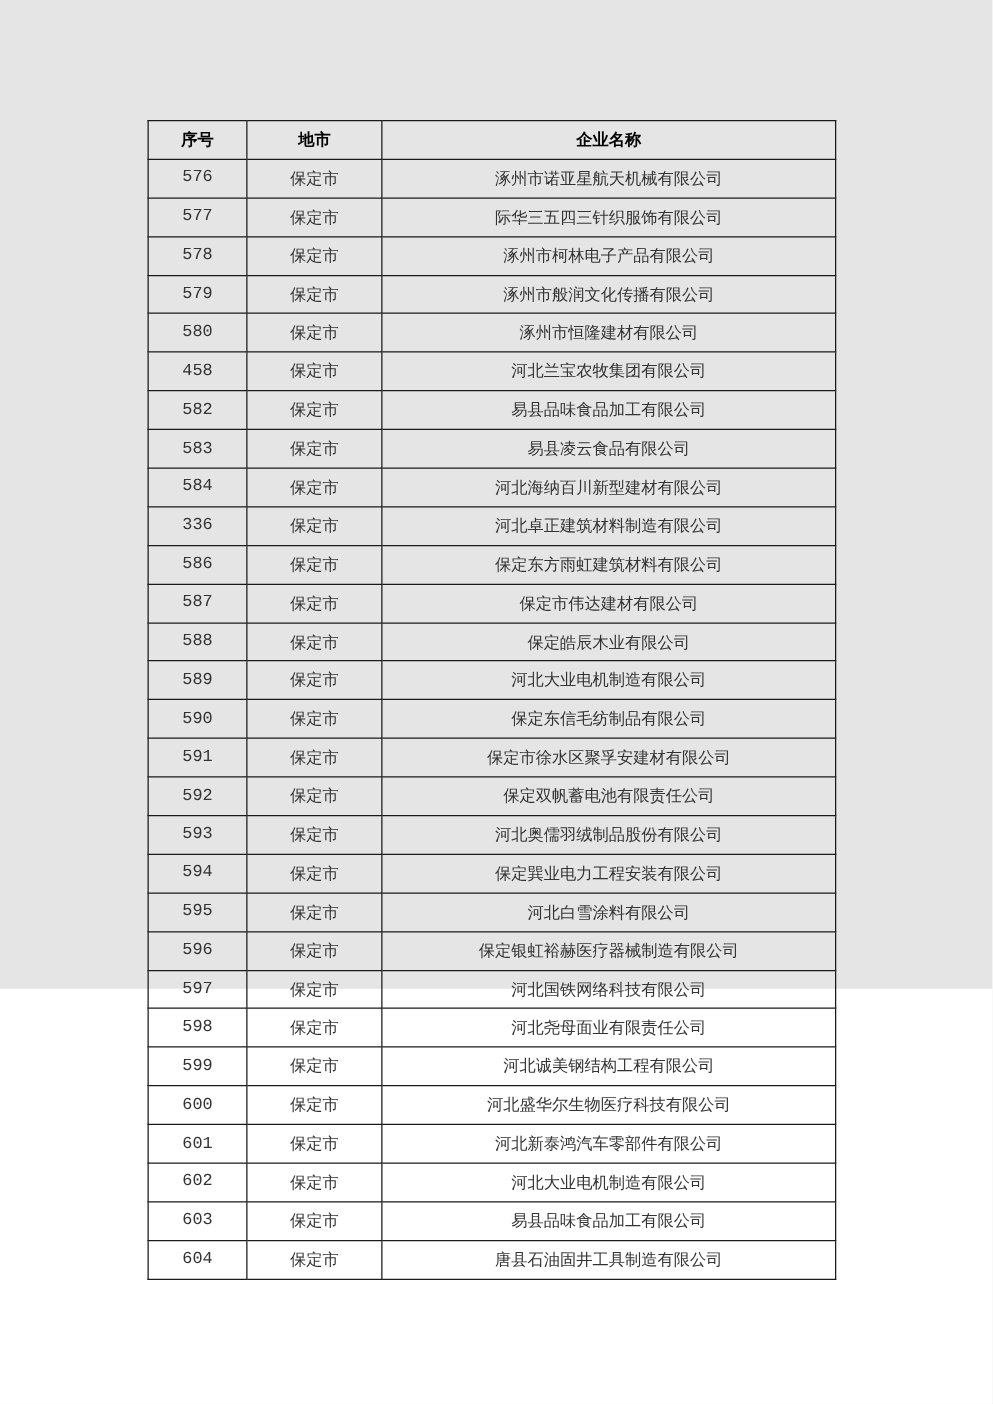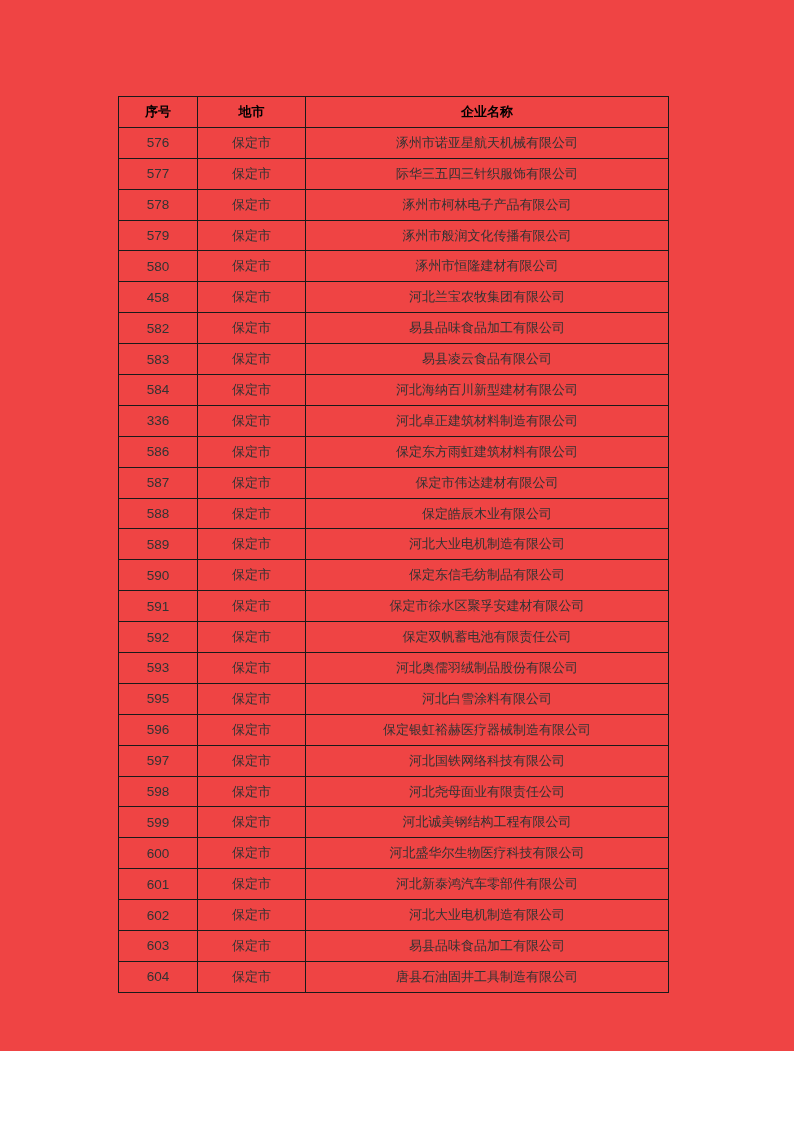--- a/index.html
+++ b/index.html
@@ -1,29 +1,29 @@
 <!DOCTYPE html>
 <html><head>
 <meta charset="utf-8">
 <style>
   html, body { margin: 0; padding: 0; background: #ffffff; }
   body { width: 794px; height: 1123px; position: relative; overflow: hidden;
          font-family: "DejaVu Serif", "Liberation Serif", serif; color: #222; }
-  .page { position: absolute; left: 0; top: 0; width: 794px; height: 1051px; background: #ef4444; }
+  .page { position: absolute; left: 0; top: 0; width: 794px; height: 791px; background: #e5e5e5; }
   table.list { position: absolute; left: 118px; top: 96px; width: 550px;
                border-collapse: collapse; table-layout: fixed; }
   table.list col.c1 { width: 79px; }
   table.list col.c2 { width: 108px; }
   table.list col.c3 { width: 363px; }
   table.list th, table.list td { border: 1px solid #1a1a1a; height: 29.9px; padding: 0;
                text-align: center; vertical-align: middle; white-space: nowrap; }
   table.list th { font-family: "DejaVu Sans", "Liberation Sans", sans-serif; font-weight: bold;
                   font-size: 13px; color: #000; }
   table.list td { font-size: 13px; color: #333; }
-  table.list td.num { font-family: Liberation Sans, sans-serif; font-size: 13.5px; }
+  table.list td.num { font-family: Liberation Mono, monospace; font-size: 13.5px; }
 </style>
 </head>
 <body>
 
 <div class="page">
   <table class="list">
     <colgroup>
         <col class="c1">
         <col class="c2">
         <col class="c3">
@@ -120,20 +120,25 @@
           <td class="num">592</td>
           <td>保定市</td>
           <td>保定双帆蓄电池有限责任公司</td>
         </tr>
         <tr>
           <td class="num">593</td>
           <td>保定市</td>
           <td>河北奥儒羽绒制品股份有限公司</td>
         </tr>
         <tr>
+          <td class="num">594</td>
+          <td>保定市</td>
+          <td>保定巽业电力工程安装有限公司</td>
+        </tr>
+        <tr>
           <td class="num">595</td>
           <td>保定市</td>
           <td>河北白雪涂料有限公司</td>
         </tr>
         <tr>
           <td class="num">596</td>
           <td>保定市</td>
           <td>保定银虹裕赫医疗器械制造有限公司</td>
         </tr>
         <tr>

